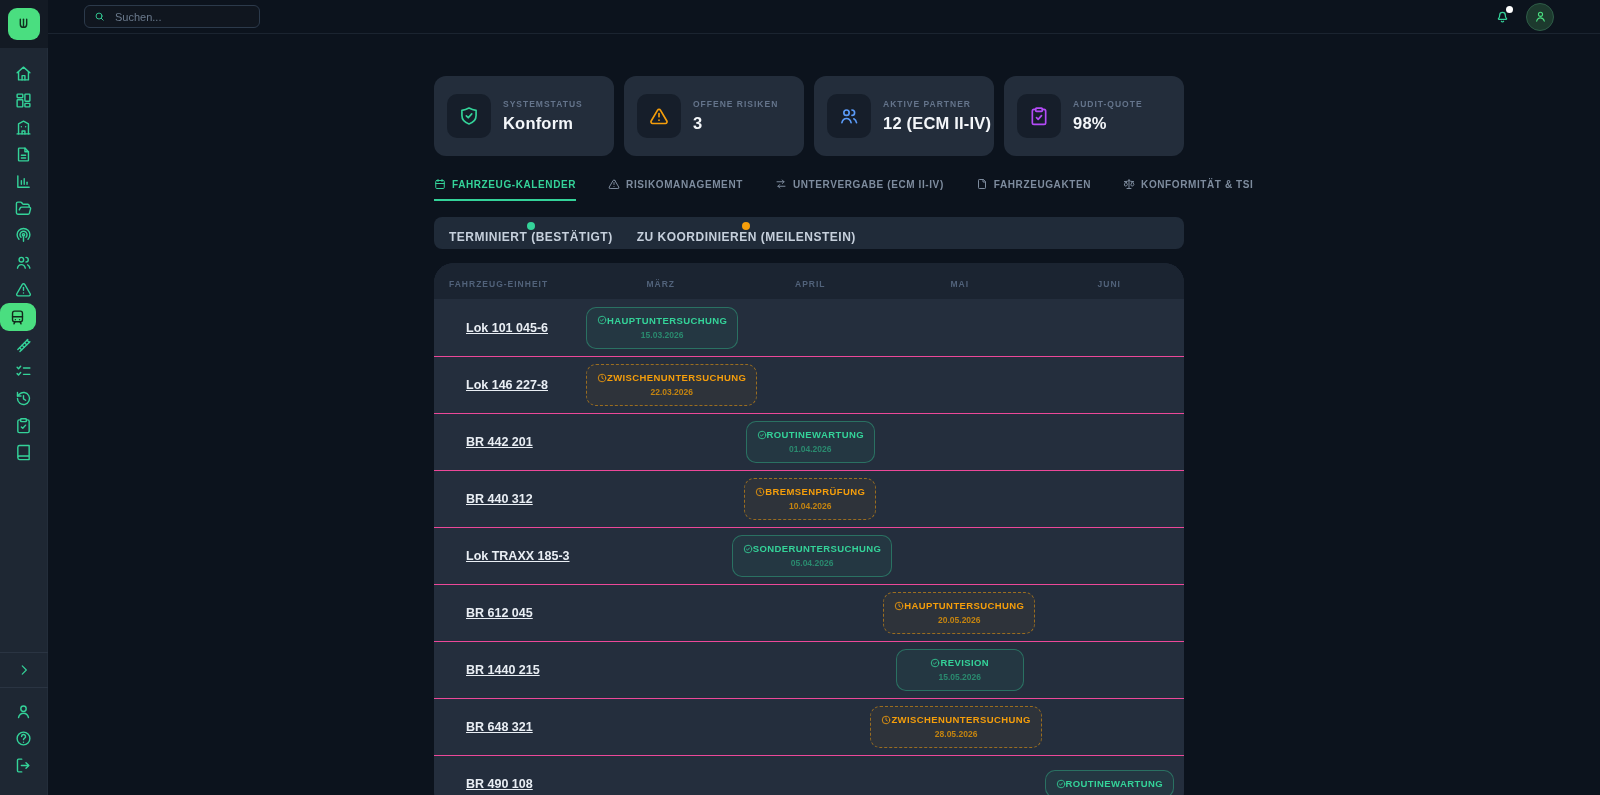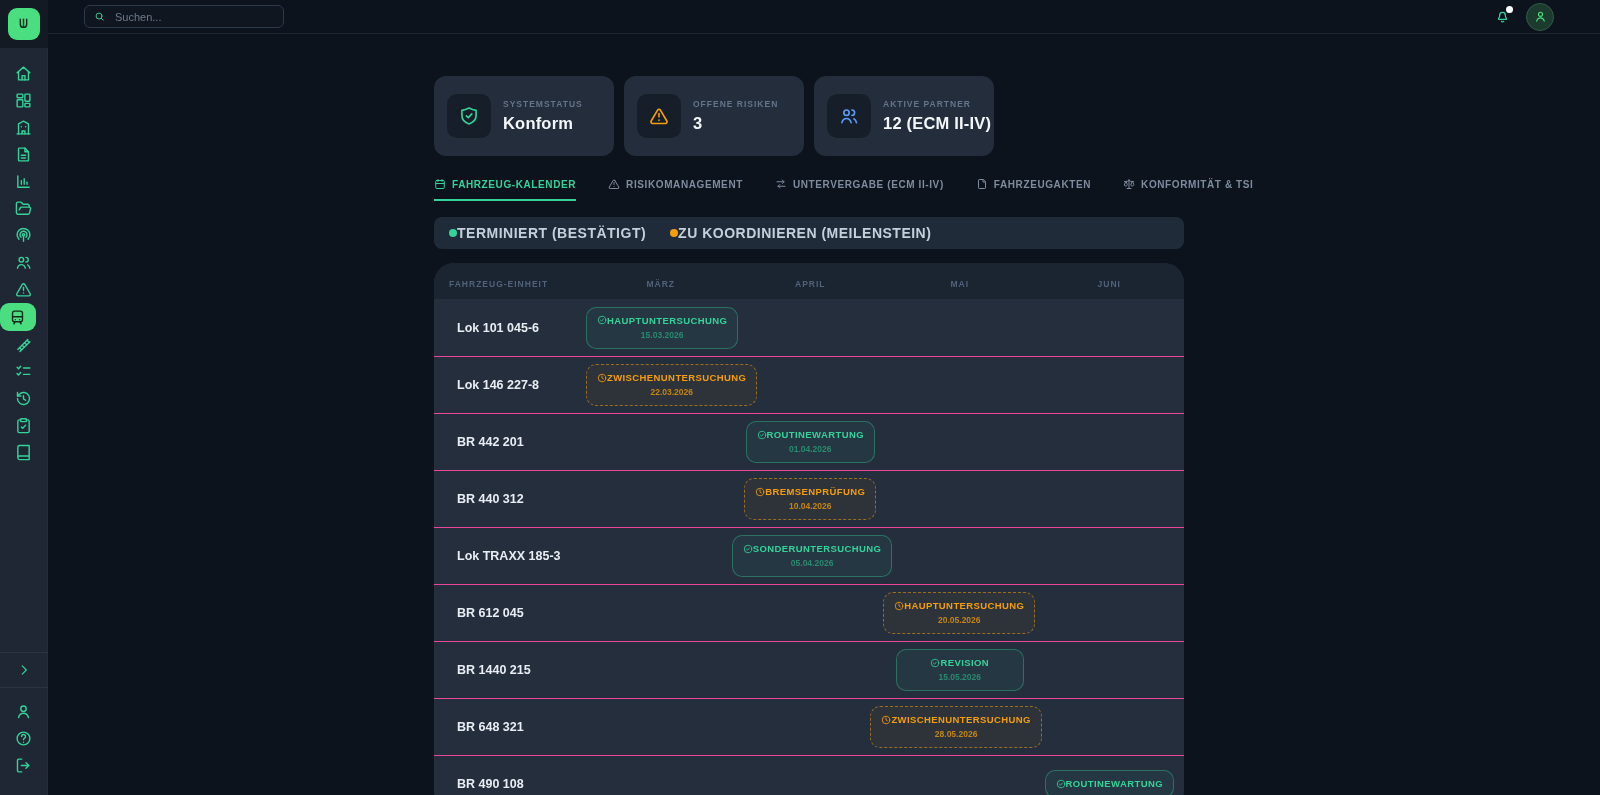--- a/index.html
+++ b/index.html
@@ -24,21 +24,21 @@
   .nav-item.active { width:36px; height:28px; background:#4ade80; border-radius:9px; color:#13291c; }
   .sidebar-spacer { flex:1; }
   .expand-row { width:48px; height:36px; border-top:1px solid #2a3442; border-bottom:1px solid #2a3442;
     display:flex; align-items:center; justify-content:center; color:#34d399; cursor:pointer; margin-bottom:10px; }
   .expand-row svg { width:14px; height:14px; }
   .sidebar-footer { display:flex; flex-direction:column; align-items:center; padding-bottom:16px; }
 
   
   .topbar { margin-left:48px; height:34px; border-bottom:1px solid #1b2430;
     display:flex; align-items:center; padding:0 46px 0 36px; }
-  .search { display:flex; align-items:center; gap:8px; width:200px; height:23px;
+  .search { display:flex; align-items:center; gap:8px; width:176px; height:23px;
     border:1px solid #2c3a4b; border-radius:6px; background:#10161f; padding:0 9px; }
   .search svg { width:11px; height:11px; color:#34d399; flex:0 0 auto; }
   .search input { background:transparent; border:0; outline:0; width:100%; color:#c7d2de;
     font-size:11px; font-family:inherit; }
   .search input::placeholder { color:#6b7a8d; }
   .topbar-right { margin-left:auto; display:flex; align-items:center; gap:16px; }
   .bell { position:relative; color:#34d399; cursor:pointer; }
   .bell svg { width:15px; height:15px; }
   .bell-dot { position:absolute; top:-3px; right:-3px; width:7px; height:7px; border-radius:50%; background:#ffffff; }
   .avatar { width:28px; height:28px; border-radius:50%; background:#1d3a2e; border:1px solid #2e5c47;
@@ -59,32 +59,32 @@
   .kpi-value { font-size:16.5px; font-weight:800; color:#f4f7fa; letter-spacing:.2px; white-space:nowrap; }
 
   .tabs { display:flex; gap:32px; margin-top:22px; align-items:flex-end; }
   .tab { display:flex; align-items:center; gap:6px; font-size:10px; font-weight:bold; letter-spacing:.6px;
     color:#7e8c9e; padding-bottom:9px; border-bottom:2px solid transparent; cursor:pointer; white-space:nowrap; }
   .tab svg { width:12px; height:12px; }
   .tab.active { color:#34d399; border-bottom-color:#34d399; }
 
   .legend { margin-top:16px; background:#202b39; border-radius:8px; height:32px;
     display:flex; align-items:center; gap:24px; padding:0 15px; }
-  .legend-item { display:flex; align-items:center; font-size:14px; font-weight:bold;
-    letter-spacing:.5px; color:#c6d0dc; }
+  .legend-item { display:flex; align-items:center; font-size:12px; font-weight:bold;
+    letter-spacing:.5px; color:#c6d0dc;flex-direction:column; }
   .legend-dot { width:8px; height:8px; border-radius:50%; flex:0 0 auto; }
 
   .table { margin-top:14px; background:#242e3d; border-radius:20px; overflow:hidden; }
   .thead { background:#1b2431; display:grid; grid-template-columns:152px 1fr 1fr 1fr 1fr; padding:16px 0 10px; }
   .th { font-size:8.5px; font-weight:bold; letter-spacing:1px; color:#51627a; text-align:center; }
   .th.first { text-align:left; padding-left:15px; }
   .trow { display:grid; grid-template-columns:152px 1fr 1fr 1fr 1fr; height:57px; align-items:center;
     border-top:1px solid #ec4899; }
   .trow:first-child { border-top:none; }
-  .veh { font-size:12.5px; font-weight:bold; color:#e9eef4; padding-left:23px; white-space:nowrap; }
+  .veh { font-size:12.5px; font-weight:bold; color:#e9eef4; padding-left:32px; white-space:nowrap;text-decoration:underline; }
   .cell { display:flex; justify-content:center; }
   .chip { min-width:128px; padding:7px 10px 8px; border-radius:10px; text-align:center; cursor:pointer; }
   .chip.confirmed { border:1px solid rgba(52,211,153,.38); background:rgba(52,211,153,.06); }
   .chip.milestone { border:1px dashed rgba(245,158,11,.55); background:rgba(245,158,11,.05); }
   .chip-top { display:flex; align-items:center; justify-content:center; 
     font-size:9.5px; font-weight:bold; letter-spacing:.4px; white-space:nowrap; }
   .chip.confirmed .chip-top { color:#34d399; }
   .chip.milestone .chip-top { color:#f59e0b; }
   .chip-top svg { width:10px; height:10px; flex:0 0 auto; }
   .chip-date { margin-top:4px; font-size:8.5px; font-weight:bold; }
@@ -356,20 +356,35 @@
                 <path d="M15.5 4.8a3.2 3.2 0 0 1 0 6.4"></path>
                 <path d="M17.8 15.4c1.6.7 2.7 2.2 3.2 4.6"></path>
               </svg>
             </span>
           </div>
           <div>
             <div class="kpi-label">AKTIVE PARTNER</div>
             <div class="kpi-value">12 (ECM II-IV)</div>
           </div>
         </div>
+        <div class="kpi">
+          <div class="kpi-tile" style="color: rgb(180, 75, 247);">
+            <span>
+              <svg viewBox="0 0 24 24" fill="none" stroke="currentColor" stroke-width="2" stroke-linecap="round" stroke-linejoin="round">
+                <rect x="8" y="2.5" width="8" height="4" rx="1"></rect>
+                <path d="M16 4h2a2 2 0 0 1 2 2v14a2 2 0 0 1-2 2H6a2 2 0 0 1-2-2V6a2 2 0 0 1 2-2h2"></path>
+                <path d="m9 14 2 2 4-4.5"></path>
+              </svg>
+            </span>
+          </div>
+          <div>
+            <div class="kpi-label">AUDIT-QUOTE</div>
+            <div class="kpi-value">98%</div>
+          </div>
+        </div>
       </section>
     <nav class="tabs" id="tabs">
         <div class="tab active">
           <span>
             <svg viewBox="0 0 24 24" fill="none" stroke="currentColor" stroke-width="2" stroke-linecap="round" stroke-linejoin="round">
               <rect x="3.5" y="5" width="17" height="16" rx="2"></rect>
               <path d="M8 3v4M16 3v4M3.5 11h17"></path>
             </svg>
           </span>
           <span>FAHRZEUG-KALENDER</span>

